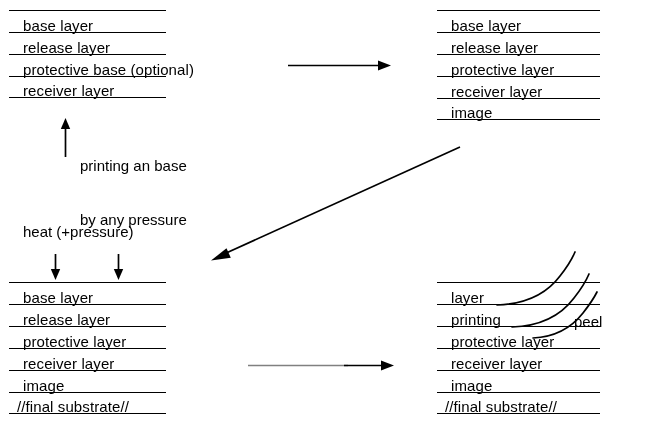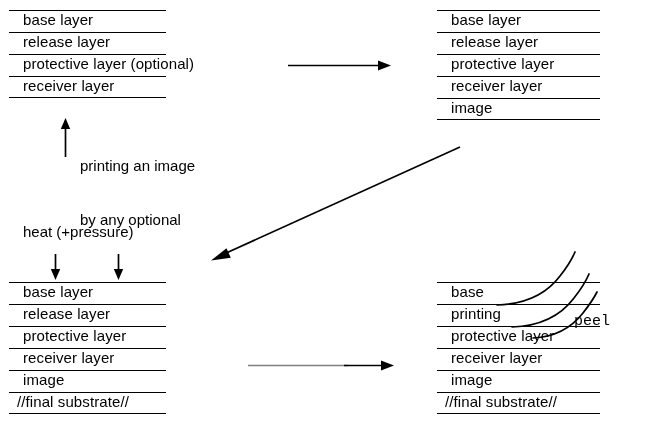--- a/index.html
+++ b/index.html
@@ -24,21 +24,21 @@
   
   .stack {
     position: absolute;
     box-sizing: border-box;
   }
   .stack .row {
     box-sizing: border-box;
     border-top: 1.6px solid #000000;
     height: 22px;
     display: flex;
-    align-items: flex-start;
+    align-items: flex-end;
     white-space: nowrap;
   }
   .stack .row:last-child {
     border-bottom: 1.6px solid #000000;
   }
   .stack .row .txt {
     display: block;
     padding-left: 14px;
     font-size: 15px;
     line-height: 15px;
@@ -60,21 +60,21 @@
 
   
   .caption {
     position: absolute;
     font-size: 15px;
     line-height: 18px;
     white-space: pre;
   }
   #caption-printing { left: 80px;  top: 121px; }
   #caption-heat     { left: 23px;  top: 223px; }
-  #caption-peel     { left: 574px; top: 313px; font-size: 15px; font-family: Liberation Mono, monospace; }
+  #caption-peel     { left: 574px; top: 313px; font-size: 15px; }
 
   
   svg.overlay {
     position: absolute;
     left: 0; top: 0;
     width: 659px;
     height: 441px;
     pointer-events: none;
   }
   svg.overlay .ln      { stroke: #000000; stroke-width: 1.7px; fill: none; }
@@ -89,21 +89,21 @@
 <div class="canvas">
 
   <div class="stack" id="stack-source">
     <div class="row">
       <span class="txt">base layer</span>
     </div>
     <div class="row">
       <span class="txt">release layer</span>
     </div>
     <div class="row overflow">
-      <span class="txt">protective layer (optional)</span>
+      <span class="txt">protective base (optional)</span>
     </div>
     <div class="row">
       <span class="txt">receiver layer</span>
     </div>
   </div>
 
   <div class="stack" id="stack-printed">
     <div class="row">
       <span class="txt">base layer</span>
     </div>
@@ -137,42 +137,42 @@
     <div class="row">
       <span class="txt">image</span>
     </div>
     <div class="row">
       <span class="txt" style="padding-left:8px;">//final substrate//</span>
     </div>
   </div>
 
   <div class="stack" id="stack-peeled">
     <div class="row">
-      <span class="txt">base</span>
+      <span class="txt">layer</span>
     </div>
     <div class="row">
       <span class="txt">printing</span>
     </div>
     <div class="row">
       <span class="txt">protective layer</span>
     </div>
     <div class="row">
       <span class="txt">receiver layer</span>
     </div>
     <div class="row">
       <span class="txt">image</span>
     </div>
     <div class="row">
       <span class="txt" style="padding-left:8px;">//final substrate//</span>
     </div>
   </div>
 
   <div class="caption" id="caption-printing">
-    <div>printing an image</div>
-    <div>by any optional</div>
+    <div>printing an base</div>
+    <div>by any pressure</div>
   </div>
 
   <div class="caption" id="caption-heat">heat (+pressure)</div>
 
   <div class="caption" id="caption-peel">peel</div>
 
   <svg class="overlay" viewBox="0 0 659 441">
 
     <g>
       <line class="ln" x1="288" y1="65.5" x2="378" y2="65.5"></line>

